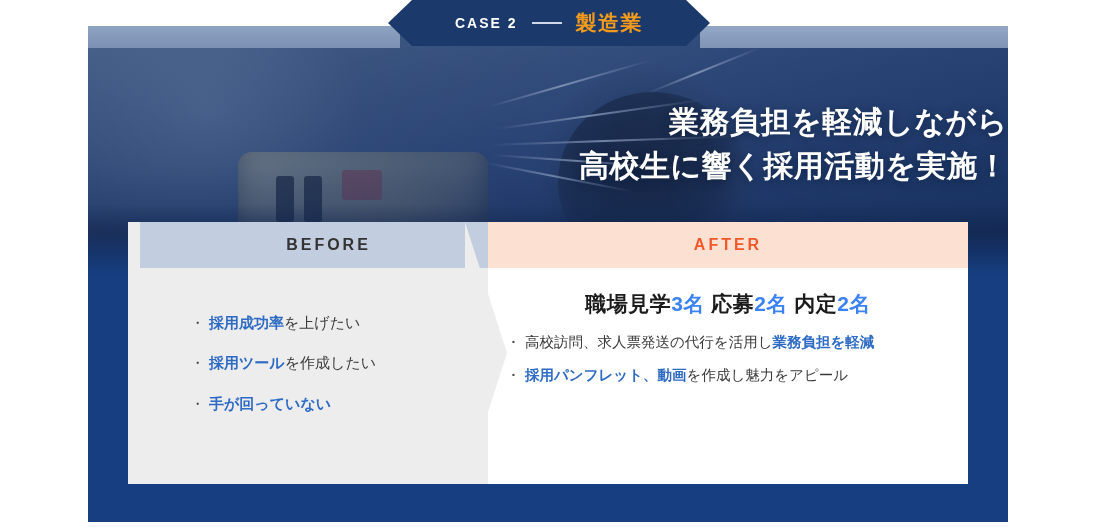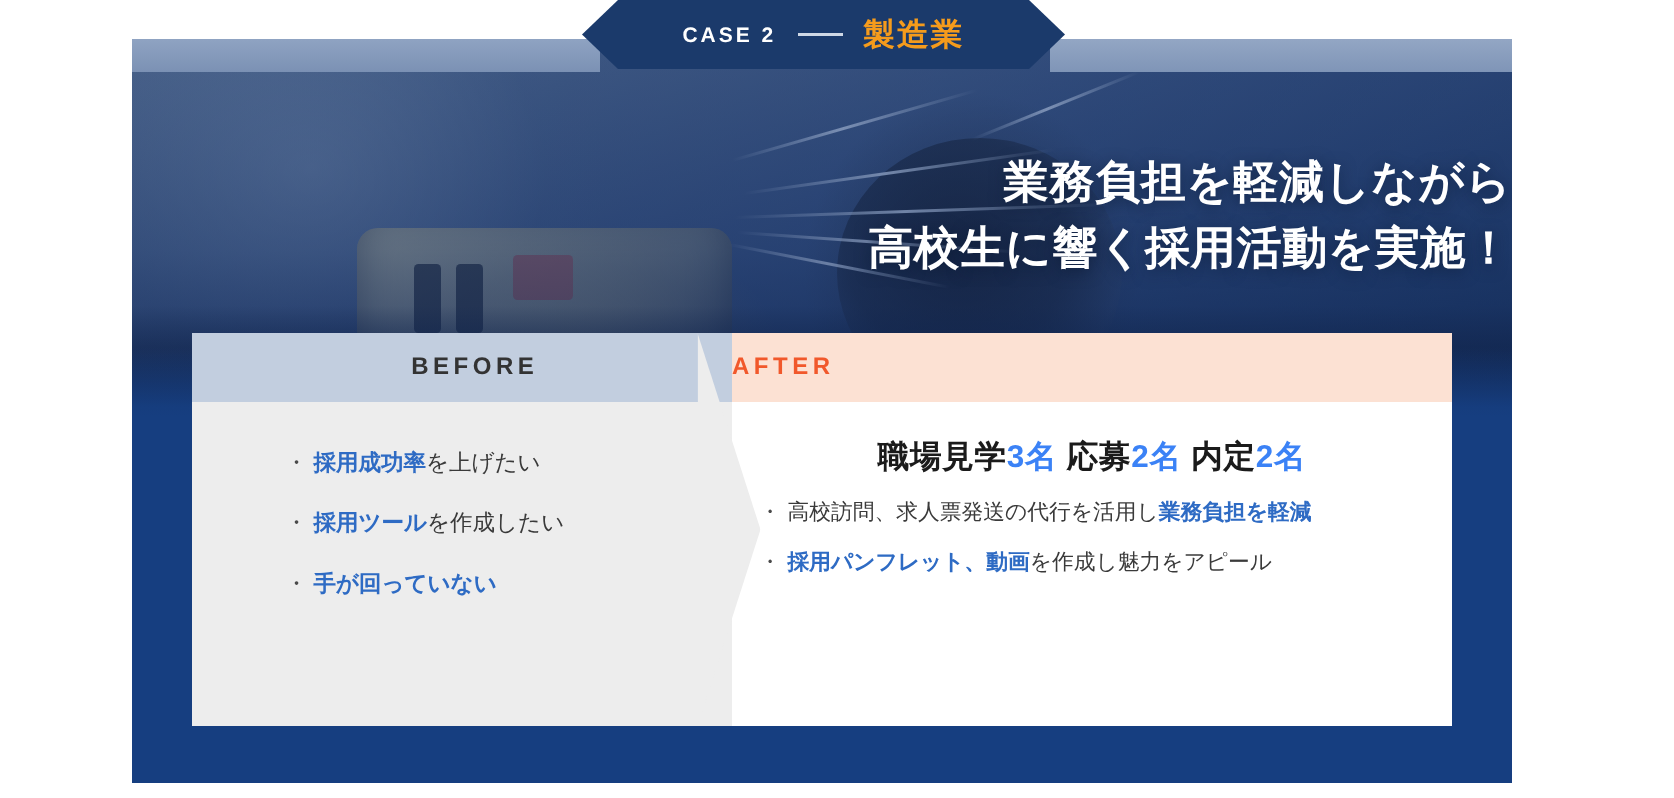--- a/index.html
+++ b/index.html
@@ -99,38 +99,38 @@
   
   #before{
     position:absolute; left:40px; top:0; width:377px; height:262px;
   }
   #before .shape{
     position:absolute; inset:0; width:417px;
     background:#EDEDED;
     clip-path:polygon(0 0, 377px 0, 417px 131px, 377px 262px, 0 262px);
   }
   #before .hdr{
-    position:absolute; left:0; top:0; width:377px; height:46px;
+    position:absolute; left:12px; top:0; width:377px; height:46px;
     background:#C2CEDF;
     clip-path:polygon(0 0, 377px 0, 397px 46px, 0 46px);
     display:flex; align-items:center; justify-content:center;
   }
   #before .hdr span{
     color:#333333; font-size:16px; font-weight:bold; letter-spacing:3px;
   }
   #before .body{ position:absolute; left:0; top:46px; width:377px; padding:24px 18px 0 18px; }
 
   
   #after{
     position:absolute; left:400px; top:0; width:480px; height:262px;
     background:#ffffff;
   }
   #after .hdr{
     width:480px; height:46px; background:#FCE1D3;
-    display:flex; align-items:center; justify-content:flex-start;
+    display:flex; align-items:center; justify-content:center;
   }
   #after .hdr span{
     color:#F1582B; font-size:16px; font-weight:bold; letter-spacing:3px;
   }
   #after .body{ padding:22px 22px 0 22px; }
 
   
   #arrow-tip{
     position:absolute; left:377px; top:0; width:42px; height:262px;
     z-index:9;
@@ -149,21 +149,21 @@
   ul.bullets{ list-style:none; margin-top:16px; }
   ul.bullets li{
     position:relative; padding-left:15px; margin-bottom:11px;
     font-size:14.5px; line-height:1.62; color:#3a3a3a;
   }
   ul.bullets li:before{
     content:"・"; position:absolute; left:-4px; top:0; color:#4a4a4a;
   }
   .hl{ color:#2E6BC4; font-weight:bold; }
 
-  #before ul.bullets{ margin-left:48px; margin-top:5px; }
+  #before ul.bullets{ margin-left:48px; margin-top:19px; }
   #before ul.bullets li{ margin-bottom:16px; font-size:15px; }
   #after ul.bullets{ margin-top:12px; }
   #after ul.bullets li{ font-size:14.5px; line-height:1.72; margin-bottom:8px; }
 </style>
 </head>
 <body>
 
 <div id="stage">
 
   <div id="photo">

